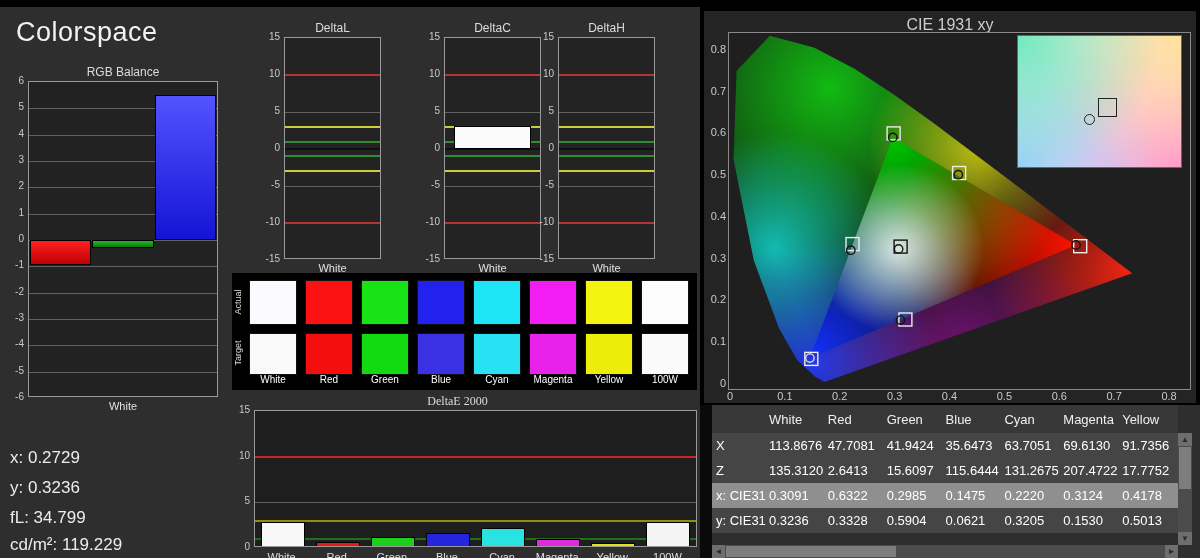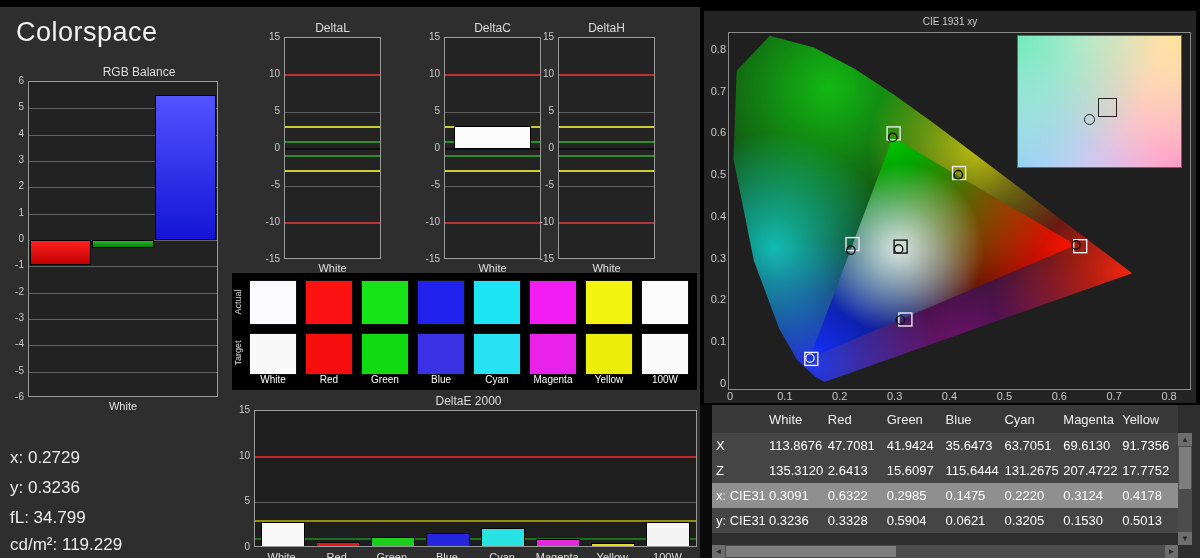--- a/index.html
+++ b/index.html
@@ -19,21 +19,21 @@
   .cr-line{position:absolute;left:10px;font-size:17px;color:#ececec;}
   
   .swatch-panel{position:absolute;left:232px;top:266px;width:465px;height:117px;background:#000;}
   .swatch{position:absolute;box-sizing:border-box;border:1px solid #111;}
   .swatch-rowlabel{position:absolute;left:-14px;width:40px;text-align:center;font-size:9px;color:#ddd;
                    transform:rotate(-90deg);transform-origin:center;}
   .swatch-collabel{position:absolute;text-align:center;font-size:10px;color:#fff;}
   
   .cie-panel{position:absolute;left:702px;top:9px;width:496px;height:396px;background:#242424;
              border:2px solid #000;box-sizing:border-box;}
-  .cie-title{position:absolute;left:0;top:5px;width:100%;text-align:center;font-size:10px;color:#cccccc;}
+  .cie-title{position:absolute;left:0;top:5px;width:100%;text-align:center;font-size:16px;color:#cccccc;}
   .cie-plot{position:absolute;left:24px;top:21px;width:461px;height:356px;background:#1f1f1f;border:1px solid #8a8a8a;}
   .cie-tick{position:absolute;font-size:11px;color:#c9c9c9;}
   .cie-inset{position:absolute;right:8px;top:2px;width:163px;height:131px;border:1px solid #666;
     background-color:#fff;
     background-image:
       radial-gradient(circle at 0% 0%, rgba(105,235,185,.95), rgba(105,235,185,0) 68%),
       radial-gradient(circle at 100% 0%, rgba(255,226,150,.95), rgba(255,226,150,0) 68%),
       radial-gradient(circle at 0% 100%, rgba(150,205,252,.95), rgba(150,205,252,0) 68%),
       radial-gradient(circle at 100% 100%, rgba(255,148,205,.98), rgba(255,148,205,0) 75%),
       linear-gradient(#ffe8f2,#ffe8f2);}
@@ -57,21 +57,21 @@
   .wm-text{font-size:30px;color:#9a9a9a;opacity:.82;margin-left:4px;margin-top:2px;
            text-shadow:0 1px 2px rgba(0,0,0,.55);letter-spacing:1px;}
 </style>
 </head>
 <body>
 
 <div id="screen">
   <div class="main-panel">
     <div class="page-title">Colorspace</div>
     <div id="rgb-chart" style="position: absolute; left: 8px; top: 58px; width: 220px; height: 352px;">
-        <div class="chart-title" style="left: 36px; top: 0px; width: 190px;">RGB Balance</div>
+        <div class="chart-title" style="left: 20px; top: 0px; width: 190px;">RGB Balance</div>
         <div class="plot" style="left: 20px; top: 16px; width: 190px; height: 316px; background: rgb(34, 34, 34);">
           <div class="gridline" style="top: 26.3333px;"></div>
           <div class="gridline" style="top: 52.6667px;"></div>
           <div class="gridline" style="top: 79px;"></div>
           <div class="gridline" style="top: 105.333px;"></div>
           <div class="gridline" style="top: 131.667px;"></div>
           <div class="gridline" style="top: 158px;"></div>
           <div class="gridline" style="top: 184.333px;"></div>
           <div class="gridline" style="top: 210.667px;"></div>
           <div class="gridline" style="top: 237px;"></div>
@@ -192,21 +192,21 @@
         <div class="swatch-collabel" style="left: 69px; top: 101px; width: 56px;">Red</div>
         <div class="swatch-collabel" style="left: 125px; top: 101px; width: 56px;">Green</div>
         <div class="swatch-collabel" style="left: 181px; top: 101px; width: 56px;">Blue</div>
         <div class="swatch-collabel" style="left: 237px; top: 101px; width: 56px;">Cyan</div>
         <div class="swatch-collabel" style="left: 293px; top: 101px; width: 56px;">Magenta</div>
         <div class="swatch-collabel" style="left: 349px; top: 101px; width: 56px;">Yellow</div>
         <div class="swatch-collabel" style="left: 405px; top: 101px; width: 56px;">100W</div>
       </div>
 
     <div id="deltae-chart" style="position: absolute; left: 232px; top: 388px; width: 468px; height: 170px;">
-        <div class="chart-title" style="left: 15px; top: -1px; width: 443px;">DeltaE 2000</div>
+        <div class="chart-title" style="left: 4px; top: -1px; width: 443px; font-family: Liberation Serif, serif;">DeltaE 2000</div>
         <div class="plot" style="left: 22px; top: 15px; width: 443px; height: 137px; background: rgb(30, 30, 30);">
           <div class="gridline" style="top: 45.6667px;"></div>
           <div class="gridline" style="top: 91.3333px;"></div>
           <div class="refline" style="top: 44.6667px; background: rgb(194, 38, 38);"></div>
           <div class="refline" style="top: 108.6px; background: rgb(144, 144, 15);"></div>
           <div class="refline" style="top: 126.867px; background: rgb(28, 112, 28);"></div>
           <div class="bar" style="left: 5.5125px; top: 110.513px; width: 44.1px; height: 26.4867px; background: rgb(248, 248, 248);"></div>
           <div class="bar" style="left: 60.6375px; top: 131.063px; width: 44.1px; height: 5.93667px; background: rgb(232, 22, 22);"></div>
           <div class="bar" style="left: 115.763px; top: 126.04px; width: 44.1px; height: 10.96px; background: rgb(29, 207, 29);"></div>
           <div class="bar" style="left: 170.887px; top: 122.387px; width: 44.1px; height: 14.6133px; background: rgb(37, 37, 221);"></div>

